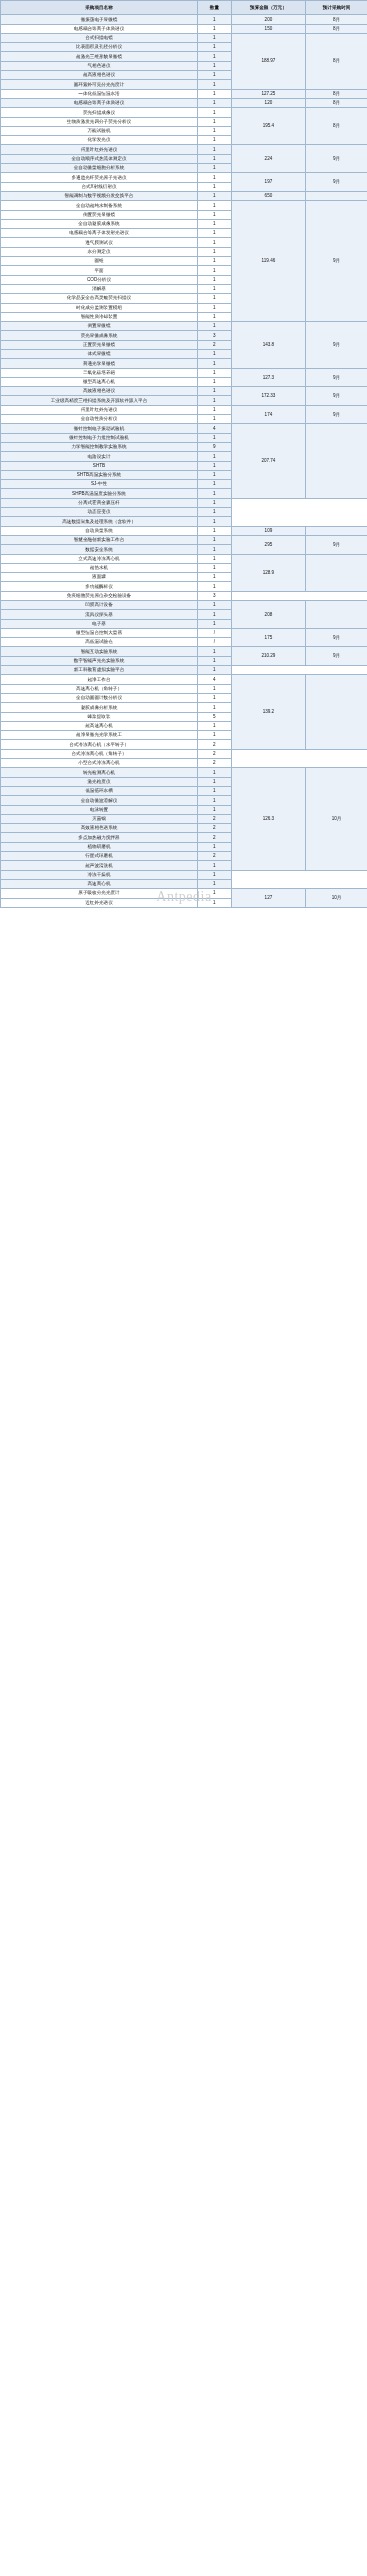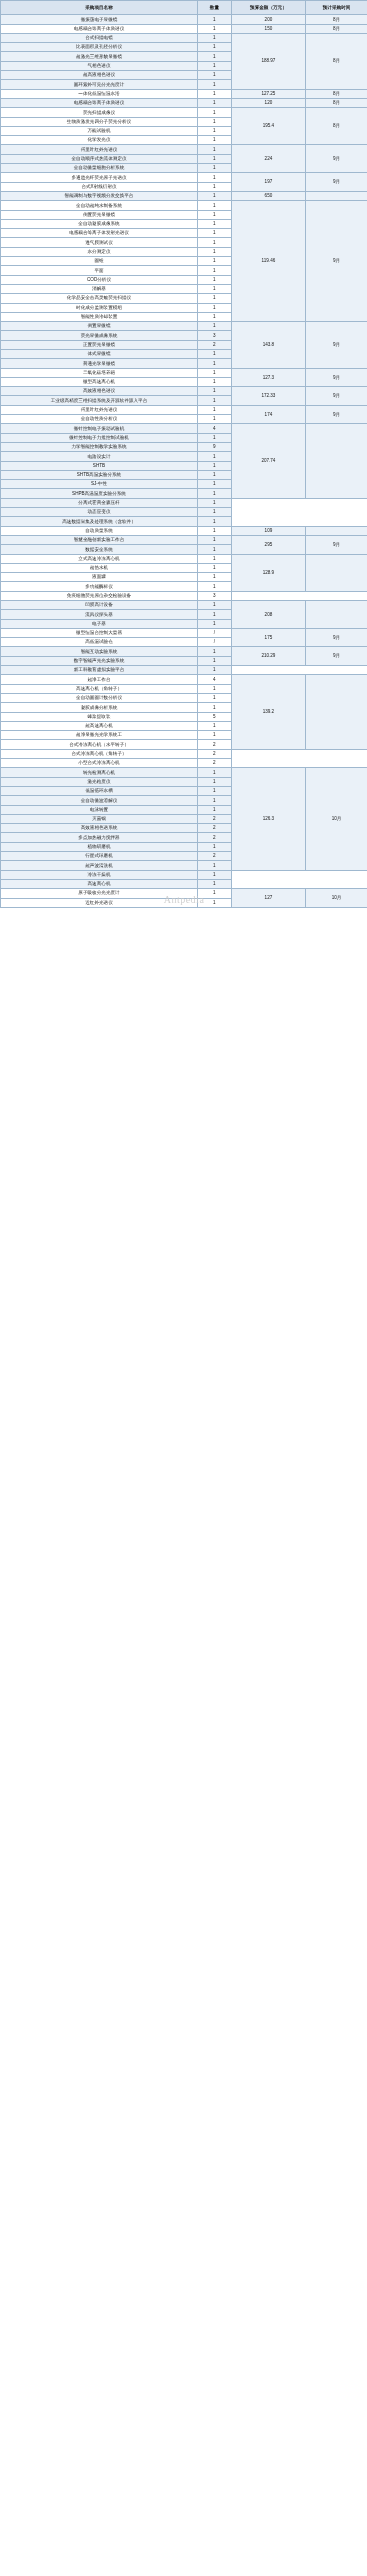--- a/index.html
+++ b/index.html
@@ -51,21 +51,21 @@
   }
   td.amount, td.time {
     background: #eaf1f8;
   }
   tr.alt td.amount, tr.alt td.time { background: #eaf1f8; }
   .watermark {
     position: absolute;
     bottom: 3.1px;
     left: 50%;
     transform: translateX(-50%);
-    font-size: 10px;
+    font-size: 14px;
     color: #c9c9c9;
     letter-spacing: 0.5px;
     font-family: "Liberation Serif", serif;
     opacity: .85;
     pointer-events: none;
   }
 </style>
 </head>
 <body>
 

